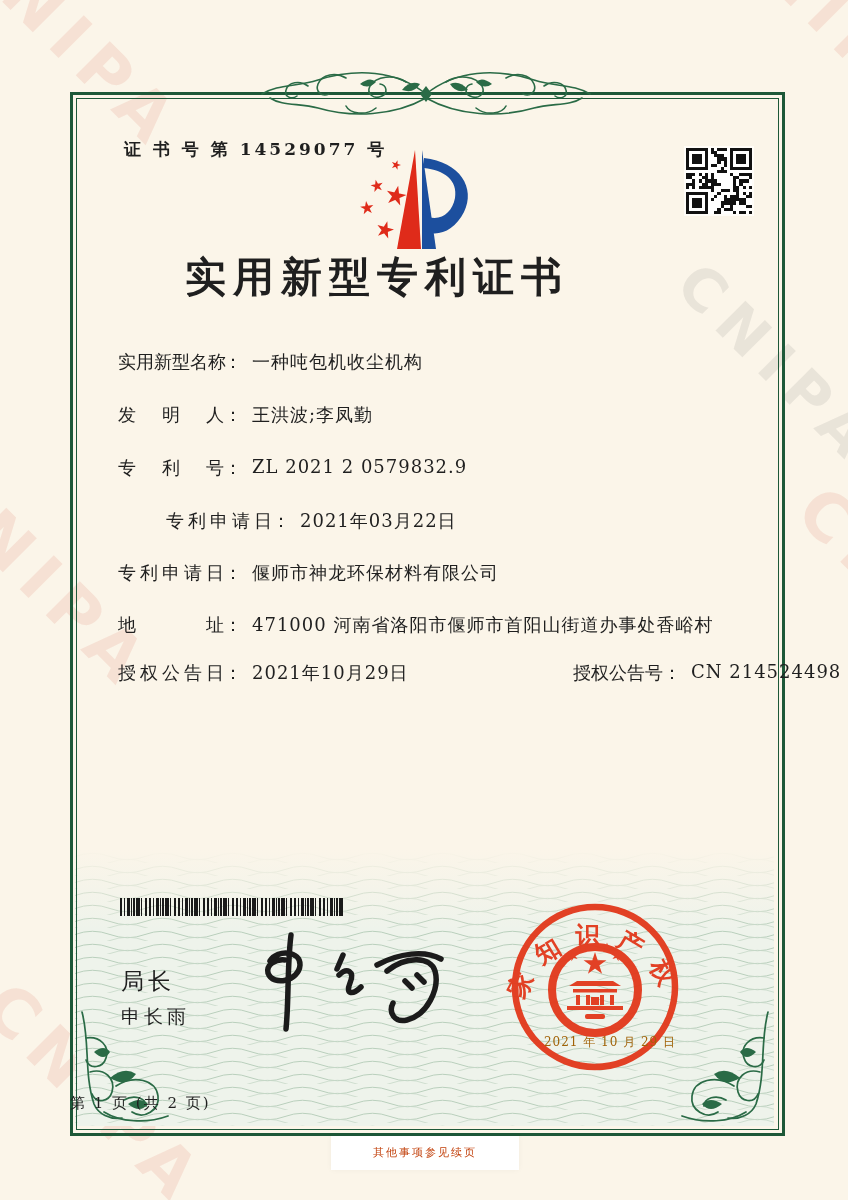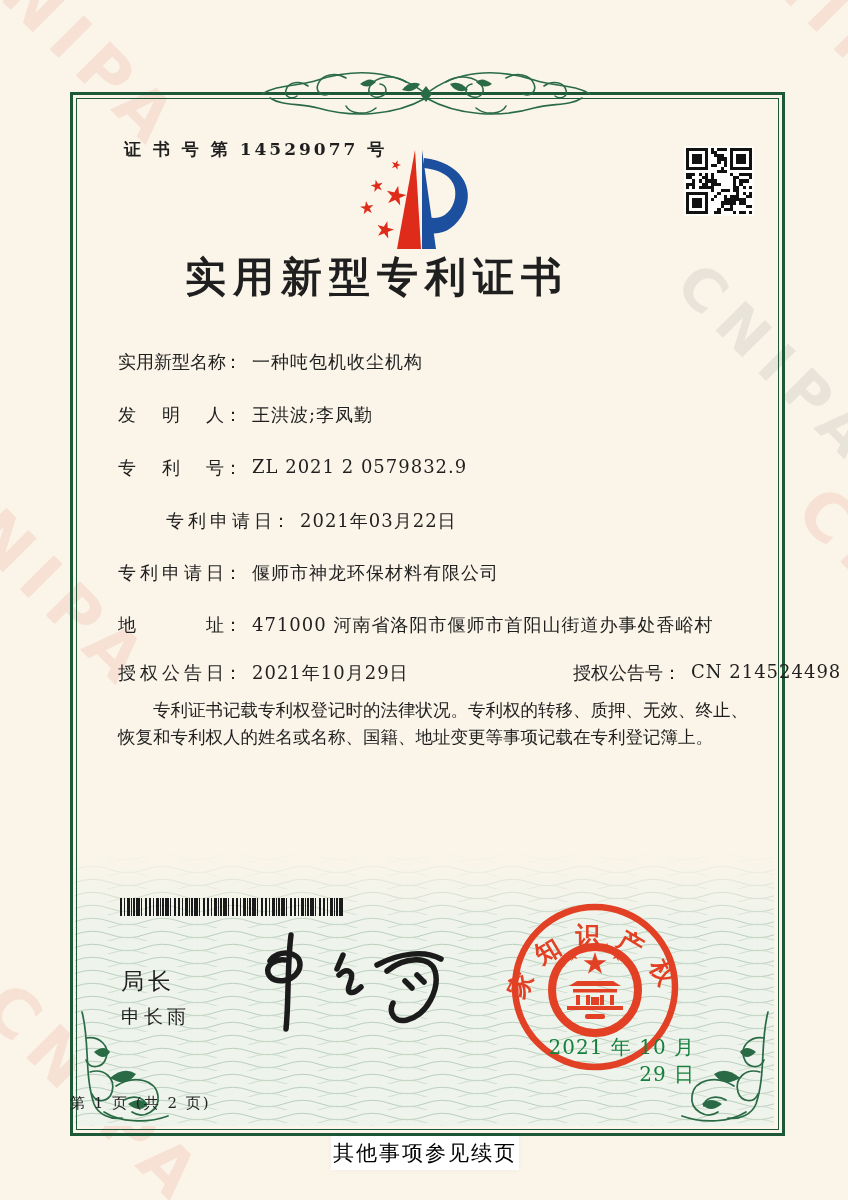--- a/index.html
+++ b/index.html
@@ -62,29 +62,29 @@
   .paras{position:absolute;left:118px;top:697px;width:646px;z-index:3;
     font-size:17.5px;line-height:26.5px;}
   .paras p{margin:0;text-indent:2em;}
   
   .barcode{position:absolute;left:120px;top:898px;z-index:3;}
   .director-label{position:absolute;left:121px;top:966px;font-size:23px;letter-spacing:4px;z-index:3;}
   .director-name{position:absolute;left:121px;top:1004px;font-size:19px;letter-spacing:4px;z-index:3;}
   .signature{position:absolute;left:255px;top:925px;z-index:4;}
   .seal{position:absolute;left:505px;top:898px;z-index:3;opacity:.96;}
   .seal-date{
-    position:absolute;left:525px;top:1034px;width:170px;text-align:right;
-    font-size:20px;letter-spacing:1px;color:#15803d;z-index:5;
+    position:absolute;left:525px;top:1034px;width:170px;text-align:center;
+    font-size:12px;letter-spacing:1px;color:#a16207;z-index:5;
   }
   .page-no{position:absolute;left:70px;top:1094px;width:709px;text-align:left;
     font-size:15px;letter-spacing:2px;z-index:3;}
   .footer-note{
     position:absolute;left:331px;top:1136px;width:188px;height:34px;line-height:34px;
-    background:#ffffff;text-align:center;font-size:21px;letter-spacing:2px;
-    color:#000000;z-index:3;box-shadow:0 0 6px rgba(0,0,0,0.04);
+    background:#ffffff;text-align:center;font-size:11px;letter-spacing:2px;
+    color:#c2410c;z-index:3;box-shadow:0 0 6px rgba(0,0,0,0.04);
   }
 </style>
 </head>
 <body>
 
 <div class="wm wm-pink wm1">CNIPA</div>
 <div class="wm wm-pink wm2">CNIPA</div>
 <div class="wm wm-gray wm3">CNIPA</div>
 <div class="wm wm-pink wm4">CNIPA</div>
 <div class="wm wm-pink wm5">CNIPA</div>
@@ -329,21 +329,20 @@
 </div>
 
 <div class="row r6">
   <span class="lbl">授权公告日</span><span class="col">：</span><span class="val">2021年10月29日</span>
   <span class="grant2">
     <span>授权公告号</span><span>：</span><span class="val">CN 214524498 U</span>
   </span>
 </div>
 
 <div class="paras">
-  <p>专利证书记载专利权登记时的法律状况。专利权的转移、质押、无效、终止、恢复和专利权人的姓名或名称、国籍、地址变更等事项记载在专利登记簿上。</p>
 </div>
 
 <svg class="barcode" id="barcode" width="226" height="18" viewBox="0 0 226 18" preserveAspectRatio="none">
     <rect x="0" y="0" width="2" height="18" fill="#1a1a1a"></rect>
     <rect x="4" y="0" width="1" height="18" fill="#1a1a1a"></rect>
     <rect x="7" y="0" width="3" height="18" fill="#1a1a1a"></rect>
     <rect x="11" y="0" width="1" height="18" fill="#1a1a1a"></rect>
     <rect x="13" y="0" width="2" height="18" fill="#1a1a1a"></rect>
     <rect x="16" y="0" width="4" height="18" fill="#1a1a1a"></rect>
     <rect x="21" y="0" width="1" height="18" fill="#1a1a1a"></rect>

